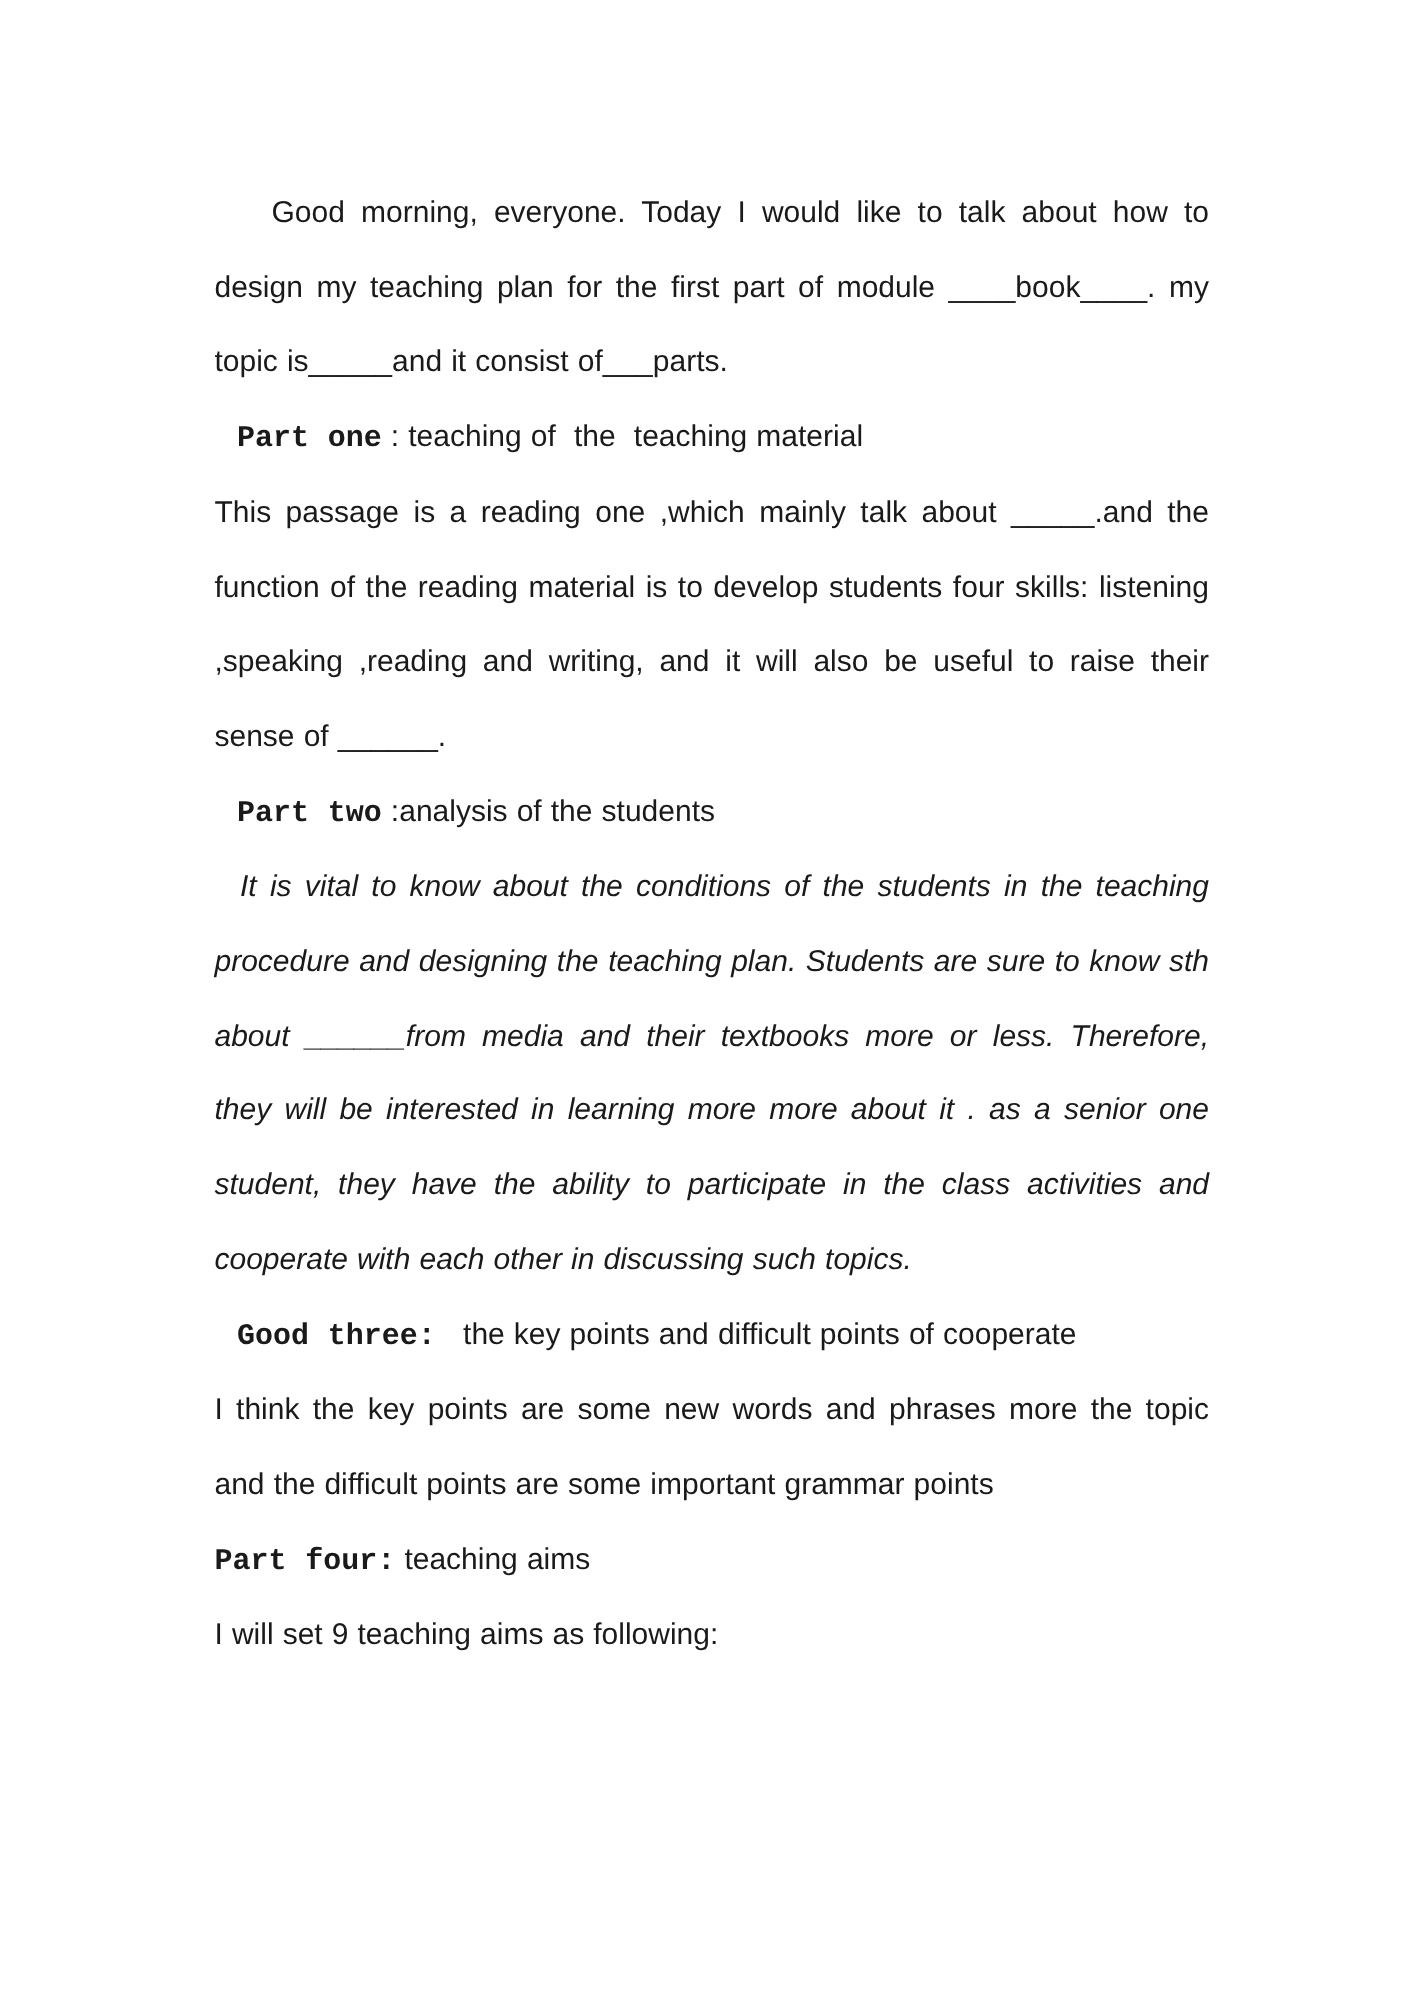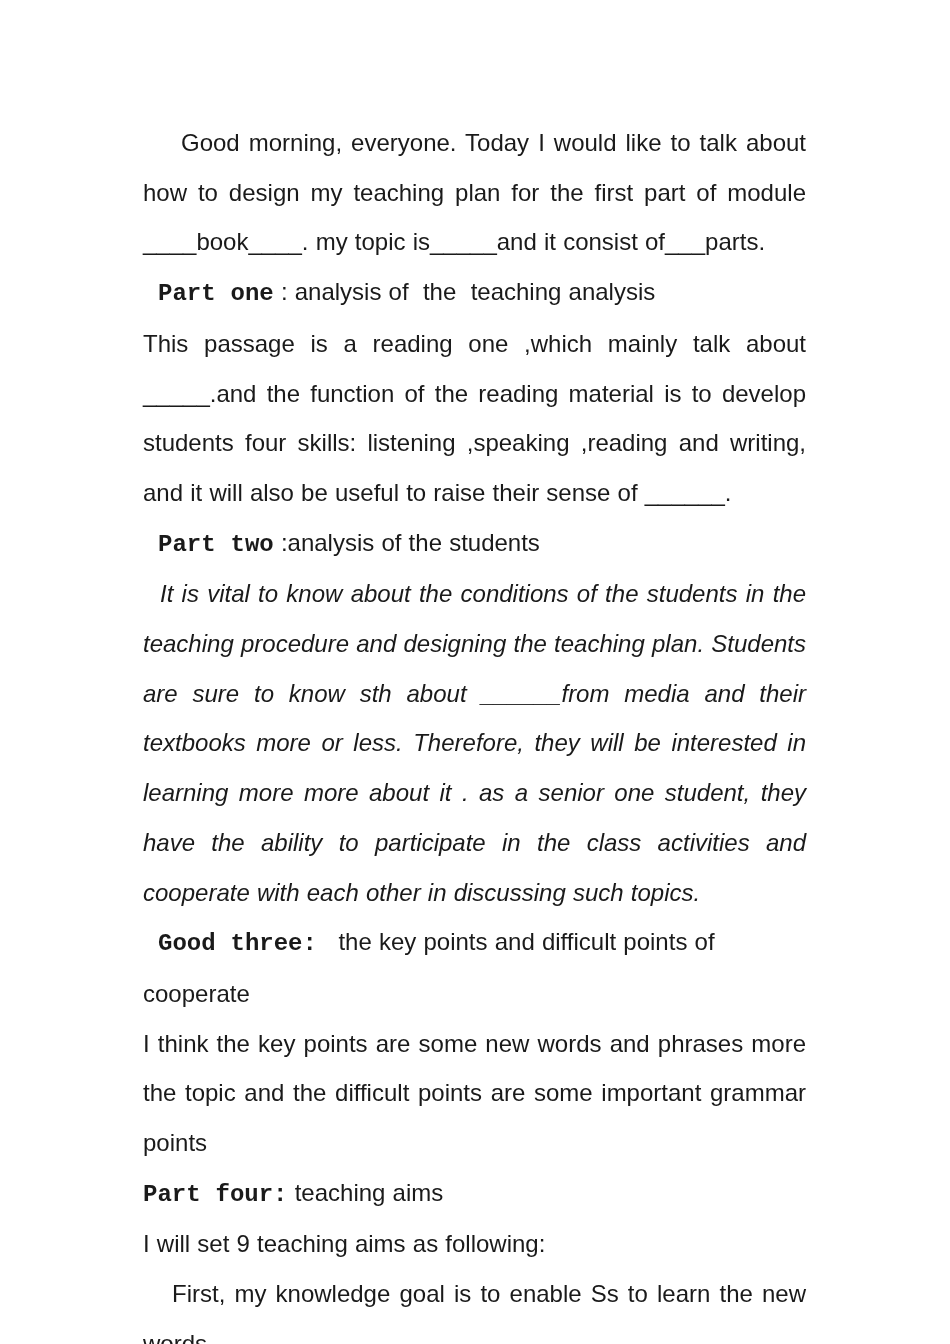--- a/index.html
+++ b/index.html
@@ -17,21 +17,21 @@
   }
   .doc-content {
     position: absolute;
     left: 143px;
     top: 118px;
     width: 663px;
   }
   p.para {
     margin: 0;
     padding: 0;
-    font-size: 24px;
+    font-size: 20px;
     line-height: 49.7px;
     text-align: justify;
     text-justify: inter-word;
     word-spacing: 0.5px;
   }
   p.para.heading {
     text-align: left;
     white-space: pre-wrap;
   }
   p.para .bold {
@@ -43,22 +43,21 @@
   .indent-17 { text-indent: 17px; font-style: italic; }
   .indent-15 { text-indent: 15px; }
   .indent-29 { text-indent: 29px; }
   .justify-last { text-align-last: justify; }
 </style>
 </head>
 <body>
 
 <div class="doc-content" id="doc-content">
     <p class="para indent-38"><span>Good morning, everyone. Today I would like to talk about how to design my teaching plan for the first part of module ____book____. my topic is_____and it consist of___parts.</span></p>
-    <p class="para heading indent-15"><span class="bold">Part one</span><span> : analysis of  the  teaching analysis</span></p>
+    <p class="para heading indent-15"><span class="bold">Part one</span><span> : teaching of  the  teaching material</span></p>
     <p class="para"><span>This passage is a reading one ,which mainly talk about _____.and the function of the reading material is to develop students four skills: listening ,speaking ,reading and writing, and it will also be useful to raise their sense of ______.</span></p>
     <p class="para heading indent-15"><span class="bold">Part two</span><span> :analysis of the students</span></p>
     <p class="para indent-17"><span>It is vital to know about the conditions of the students in the teaching procedure and designing the teaching plan. Students are sure to know sth about ______from media and their textbooks more or less. Therefore, they will be interested in learning more more about it . as a senior one student, they have the ability to participate in the class activities and cooperate with each other in discussing such topics.</span></p>
     <p class="para heading indent-15"><span class="bold">Good three:</span><span>   the key points and difficult points of cooperate</span></p>
     <p class="para"><span>I think the key points are some new words and phrases more the topic and the difficult points are some important grammar points</span></p>
     <p class="para heading"><span class="bold">Part four:</span><span> teaching aims</span></p>
     <p class="para"><span>I will set 9 teaching aims as following:</span></p>
-    <p class="para indent-29 justify-last"><span>First, my knowledge goal is to enable Ss to learn the new words</span></p>
   </div>
 
 </body></html>

